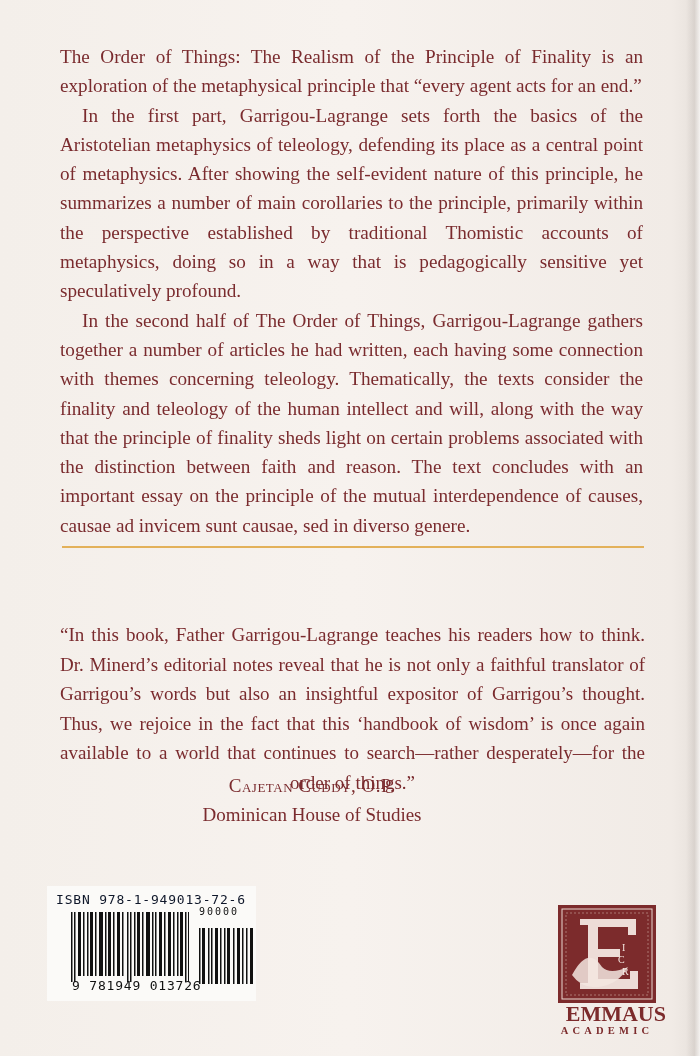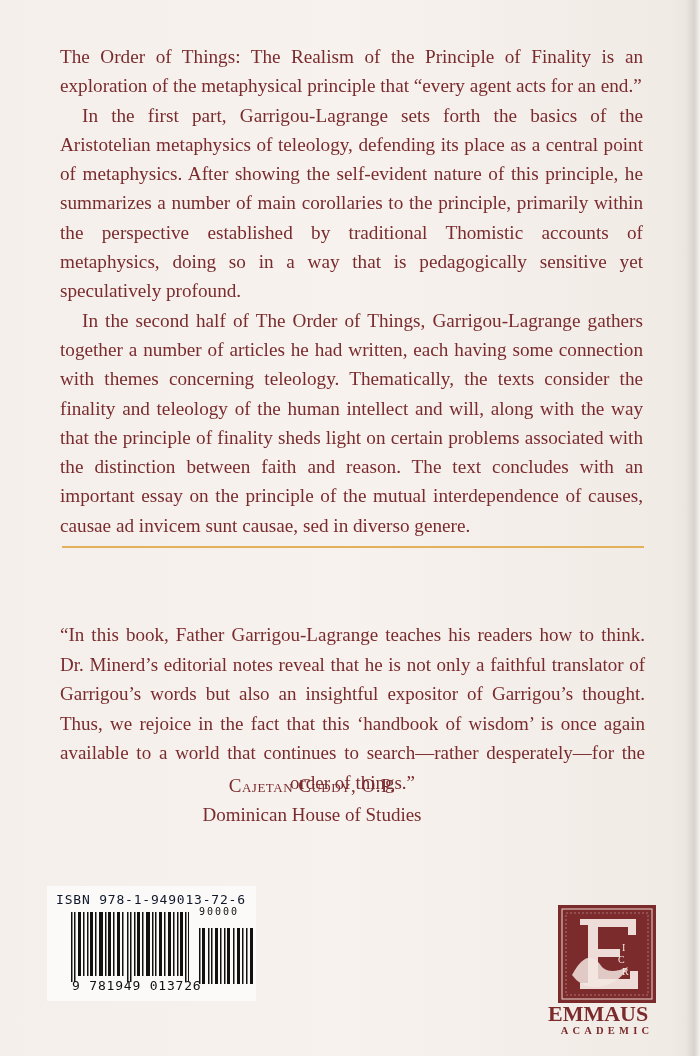--- a/index.html
+++ b/index.html
@@ -64,21 +64,21 @@
       font-size: 13px; letter-spacing: 0.8px; color: #111; white-space: nowrap; margin-left: 16px;
     }
     .bars-main { position: absolute; left: 24px; top: 26px; width: 118px; height: 70px; }
     .bars-addon { position: absolute; left: 152px; top: 42px; width: 56px; height: 56px; }
     .logo {
       position: absolute; left: 558px; top: 905px; width: 98px; height: 98px;
       background: #7c2b2c;
     }
     .logo svg { display: block; }
     .publisher-name {
-      position: absolute; left: 548px; top: 1001px; width: 118px; text-align: left;
+      position: absolute; left: 548px; top: 1001px; width: 118px; text-align: right;
       font-size: 22px; font-weight: bold; color: #7c2b2c; letter-spacing: 0px;
     }
     .publisher-sub {
       position: absolute; left: 548px; top: 1025px; width: 118px; text-align: center;
       font-size: 10.5px; font-weight: bold; color: #7c2b2c; letter-spacing: 4.2px;
     }
   </style>
 </head>
 <body>
 

